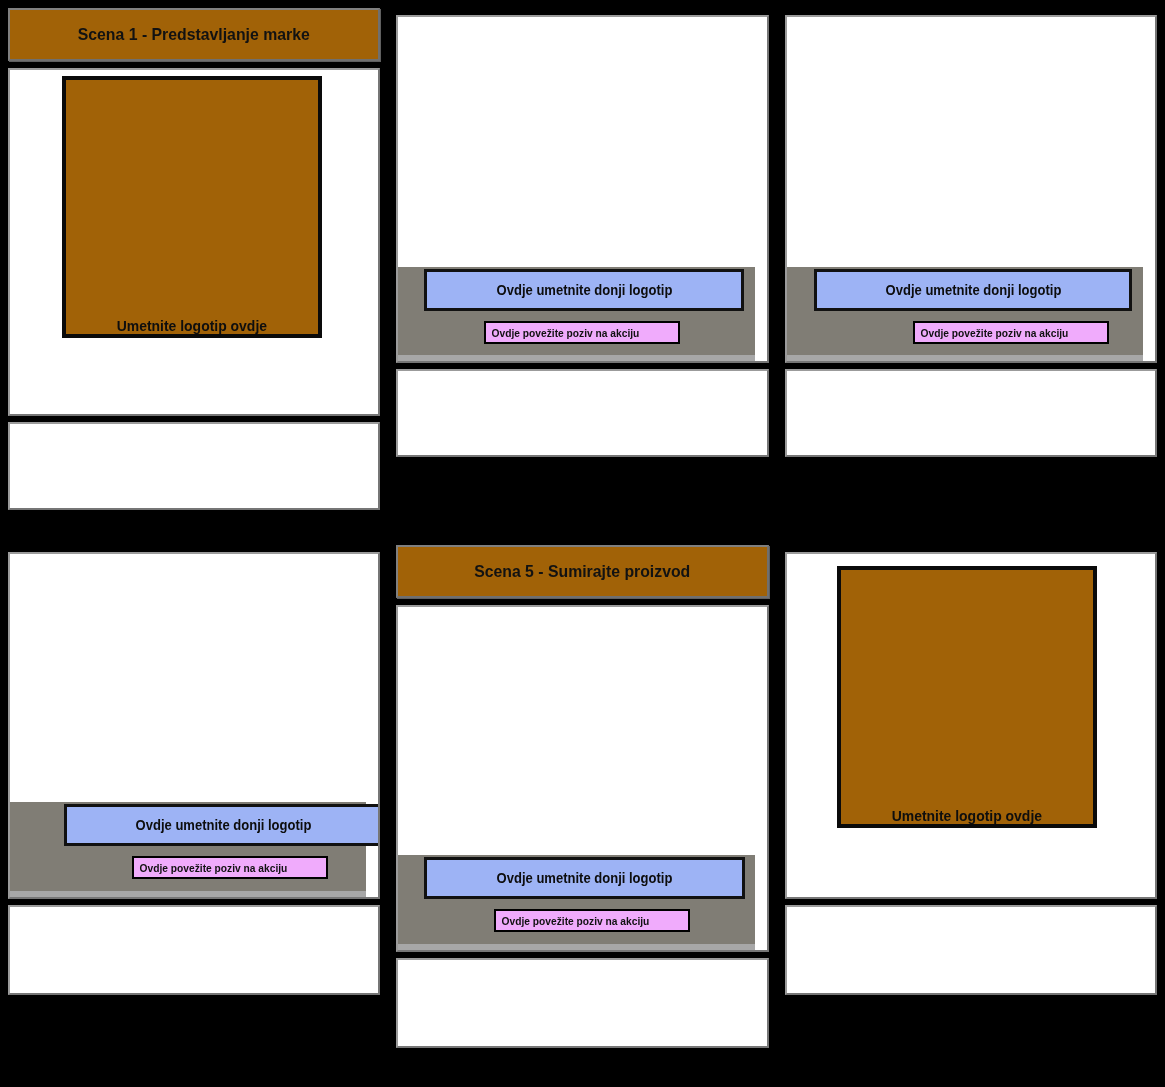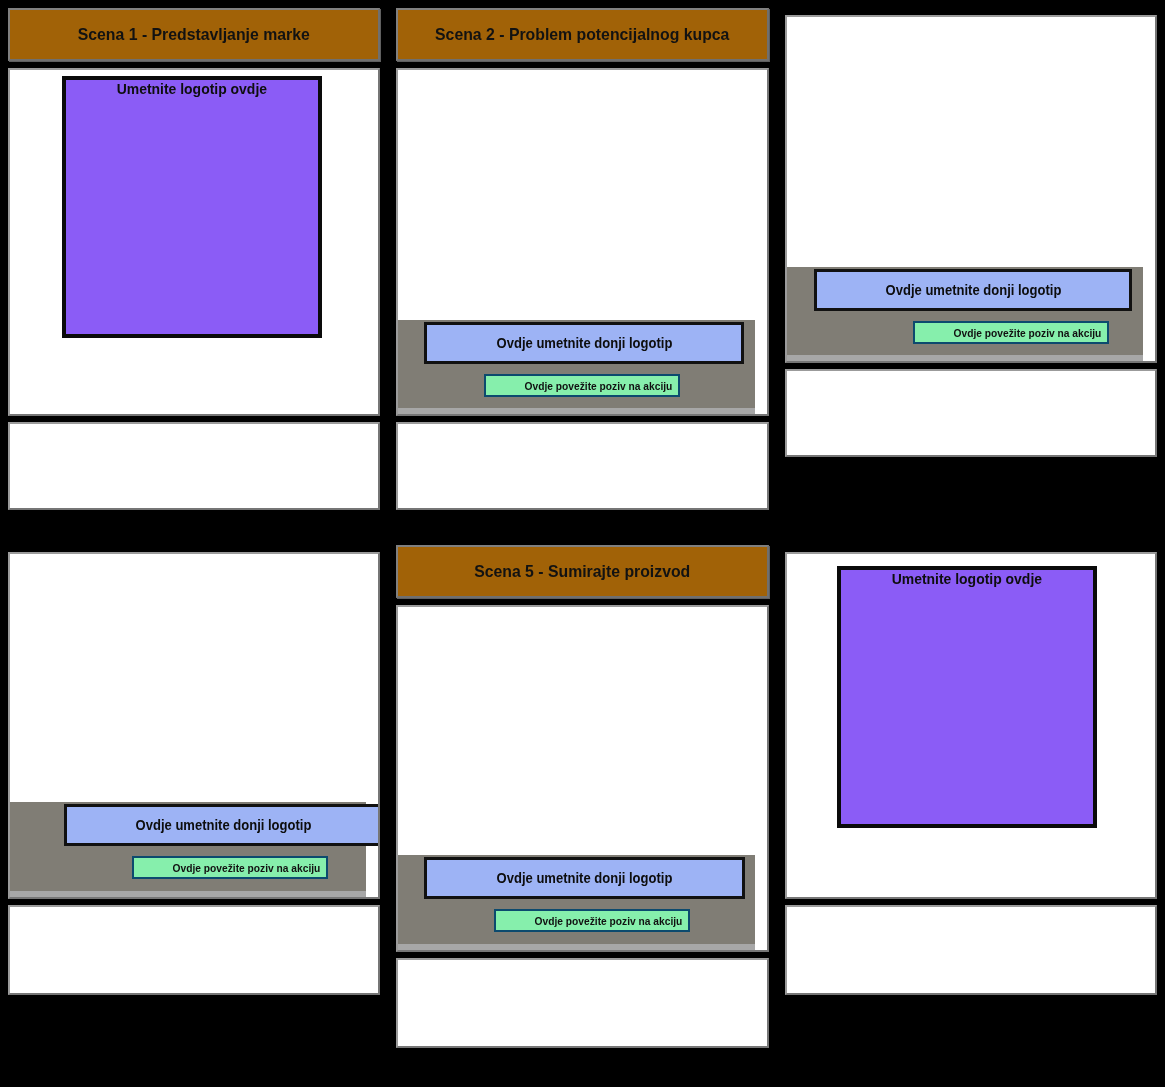--- a/index.html
+++ b/index.html
@@ -79,23 +79,23 @@
     position:absolute;
     left:0; top:0; right:0; bottom:0;
     background:#ffffff;
   }
 
   
   .logo-box{
     position:absolute;
     box-sizing:border-box;
     border:4px solid #0a0a0a;
-    background:#8b5cf6;
-    display:flex;
-    align-items:flex-start;
+    background:#a16207;
+    display:flex;
+    align-items:flex-end;
     justify-content:center;
   }
   .logo-box.p1{ left:52px; top:6px; width:260px; height:262px; }
   .logo-box.p6{ left:50px; top:12px; width:260px; height:262px; }
   .logo-text{
     font-family:"Liberation Sans", sans-serif;
     font-weight:bold;
     font-size:15px;
     color:#0e0e0e;
     transform:scaleX(0.93);
@@ -133,25 +133,25 @@
     font-weight:bold;
     font-size:14px;
     color:#0d0d0d;
     transform:scaleX(0.93);
     white-space:nowrap;
   }
 
   .cta-btn{
     position:absolute;
     box-sizing:border-box;
-    background:#86efac;
-    border:2px solid #0c4a6e;
+    background:#f0abfc;
+    border:2px solid #000000;
     display:flex;
     align-items:center;
-    justify-content:flex-end;
+    justify-content:flex-start;
   }
   .cta-btn-text{
     font-family:"Liberation Sans", sans-serif;
     font-weight:bold;
     font-size:11px;
     color:#111111;
     transform:scaleX(0.93);
     white-space:nowrap;
   }
 
@@ -214,23 +214,20 @@
             <span class="logo-text">Umetnite logotip ovdje</span>
           </div>
         </div>
       </div>
       <div class="caption-box">
         <span class="caption-text"></span>
       </div>
     </div>
 
     <div class="cell cell-w2">
-      <div class="title-plate">
-        <span class="title-text">Scena 2 - Problem potencijalnog kupca</span>
-      </div>
       <div class="scene-frame">
         <div class="scene-canvas"></div>
         <div class="action-bar h-a p2">
           <div class="bar-inner">
             <div class="logo-btn">
               <span class="logo-btn-text">Ovdje umetnite donji logotip</span>
             </div>
             <div class="cta-btn">
               <span class="cta-btn-text">Ovdje povežite poziv na akciju</span>
             </div>

